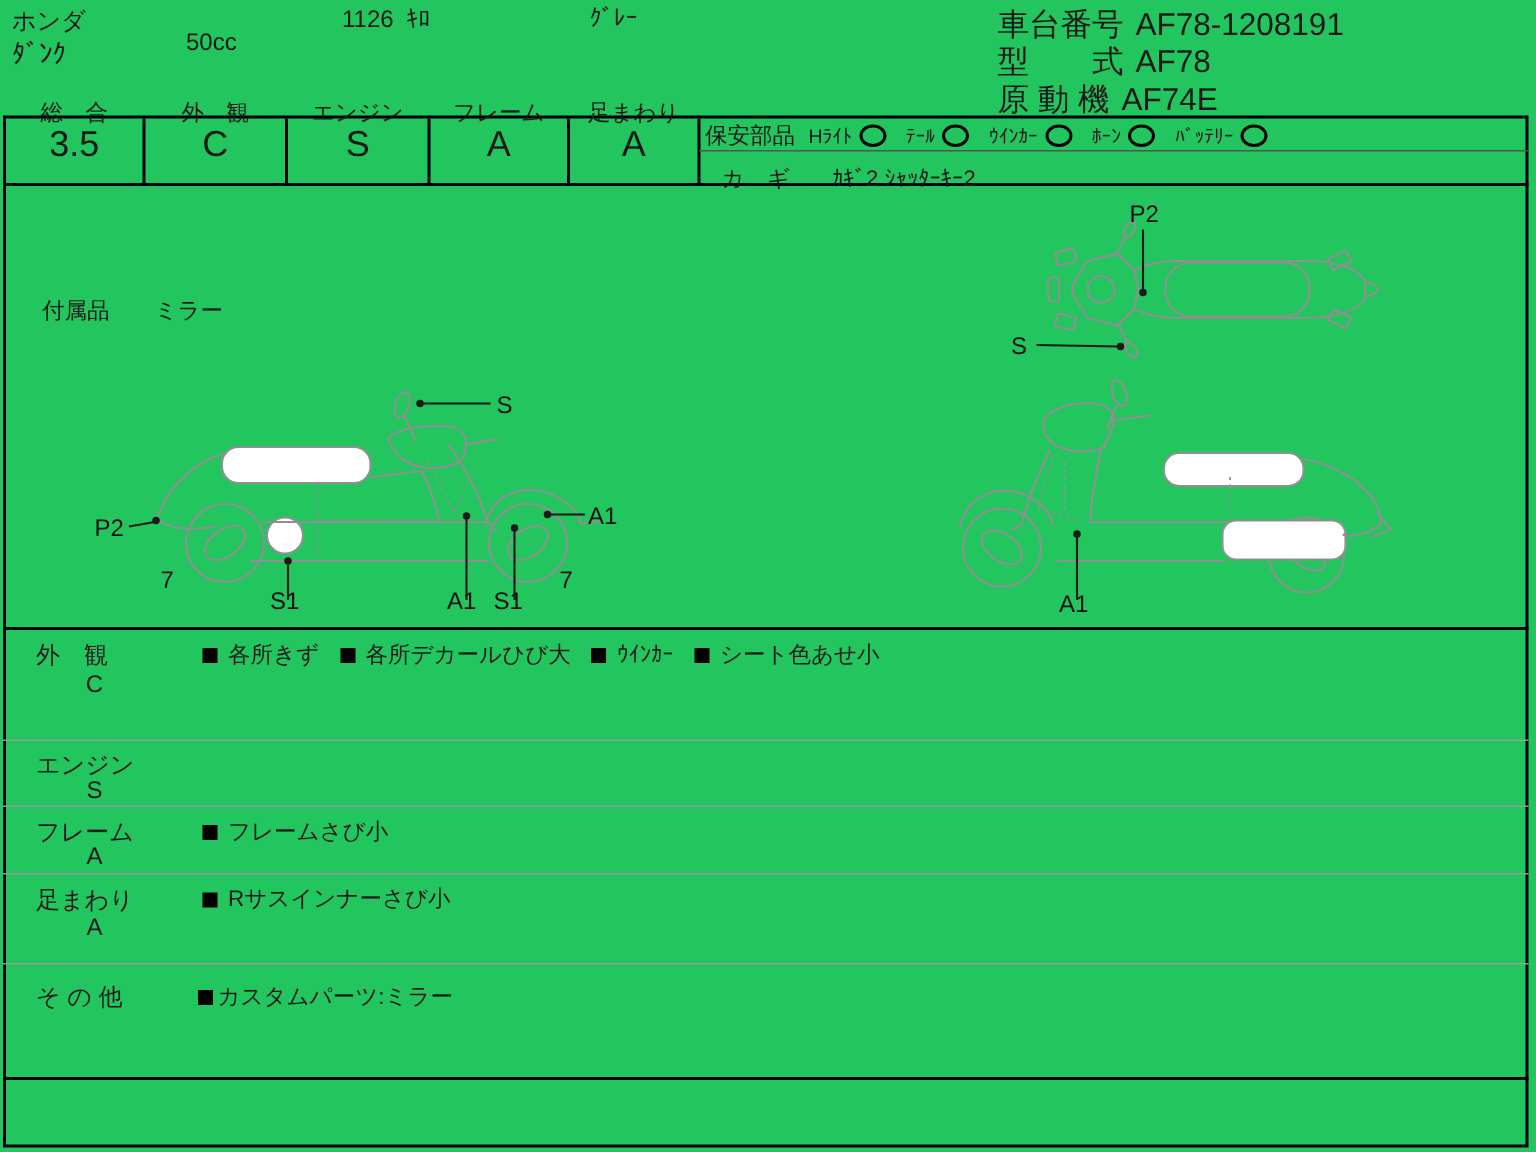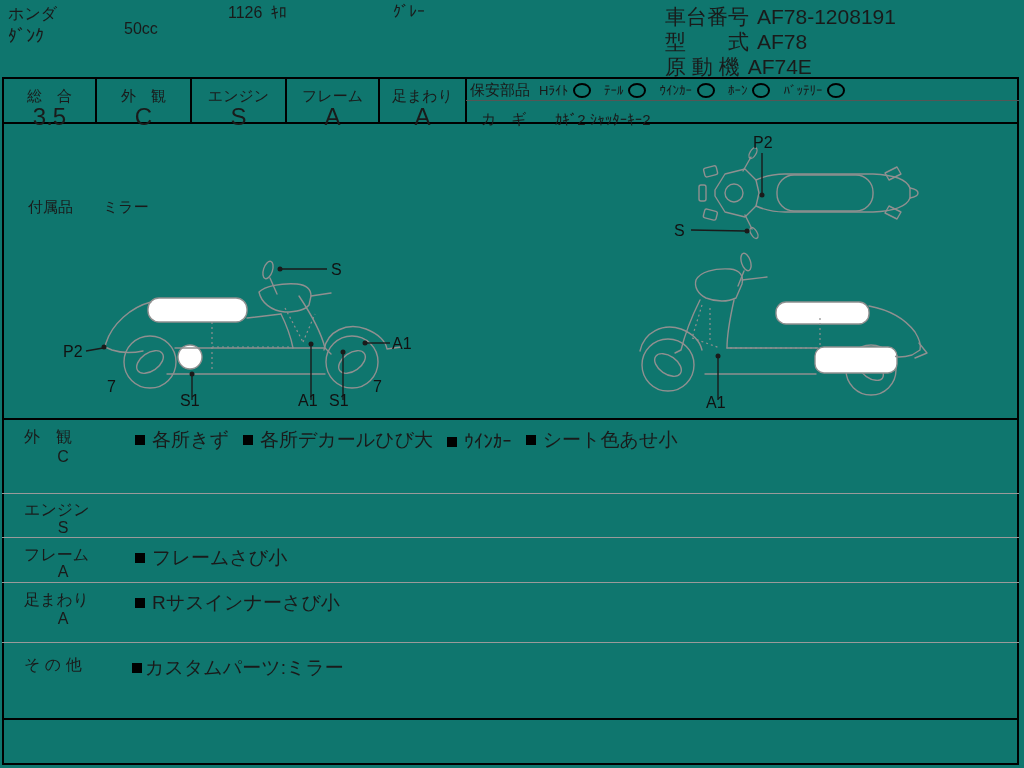--- a/index.html
+++ b/index.html
@@ -1,49 +1,49 @@
 <!DOCTYPE html>
 <html><head>
 <meta charset="utf-8">
 <style>
   html,body{margin:0;padding:0;background:#e8e8e8;}
   .sheet{
-    position:relative;width:1024px;height:768px;background:#0f766e;
+    position:relative;width:1024px;height:768px;background:#22c55e;
     font-family:"Liberation Sans","DejaVu Sans",sans-serif;color:#1a1a1a;
     overflow:hidden;
   }
   .abs{position:absolute;white-space:nowrap;}
   
   .outer-box{position:absolute;top:77px;left:2px;width:1017px;height:688px;
     border:2px solid #000;box-sizing:border-box;}
   .hline{position:absolute;left:2px;width:1017px;height:0;}
   .hline.thick{border-top:2px solid #000;}
   .hline.thin{border-top:1px solid #9a9a9a;}
   .vline{position:absolute;width:0;border-left:2px solid #000;}
   .safety-divider{position:absolute;height:0;border-top:1px solid #555;}
   
-  .rate-cell{position:absolute;top:85px;height:60px;text-align:center;}
+  .rate-cell{position:absolute;top:65px;height:60px;text-align:center;}
   .rate-label{font-size:15px;line-height:22px;}
   .rate-value{font-size:24px;line-height:20px;}
   
   .safety-row{position:absolute;top:80px;left:470px;height:20px;display:flex;align-items:center;font-size:15px;}
   .sp-item{display:flex;align-items:flex-end;margin-left:13px;}
   .sp-name{font-size:13px;}
   .status-circle{display:inline-block;width:14px;height:11px;border:2px solid #000;border-radius:50%;margin-left:5px;}
   .key-row{position:absolute;top:102px;left:481px;height:34px;display:flex;align-items:center;font-size:15px;}
   .key-value{margin-left:28px;font-size:15px;}
   
   .h16{font-size:16px;}
   .h18{font-size:18px;}
   .id-block{position:absolute;left:665px;top:4px;font-size:21px;line-height:25px;}
   .id-line span.val{margin-left:8px;}
   
   .row-label{position:absolute;left:24px;font-size:16px;}
   .row-grade{position:absolute;left:46px;width:34px;text-align:center;font-size:16px;}
-  .notes{position:absolute;left:135px;display:flex;align-items:flex-end;font-size:19px;}
+  .notes{position:absolute;left:135px;display:flex;align-items:center;font-size:15px;}
   .note{display:flex;align-items:center;margin-right:14px;}
   .bullet{display:inline-block;width:10px;height:10px;background:#000;margin-right:7px;flex:none;}
   
   svg text{font-family:"Liberation Sans","DejaVu Sans",sans-serif;font-size:16px;fill:#111;}
   svg .art{fill:none;stroke:#909090;stroke-width:1.4;stroke-linecap:round;stroke-linejoin:round;}
   svg .artw{fill:#fff;stroke:#909090;stroke-width:1.4;}
   svg .dash{fill:none;stroke:#909090;stroke-width:1.2;stroke-dasharray:2 3;}
   svg .lead{stroke:#1a1a1a;stroke-width:1.4;fill:none;}
   svg .dot{fill:#1a1a1a;stroke:none;}
 </style>

